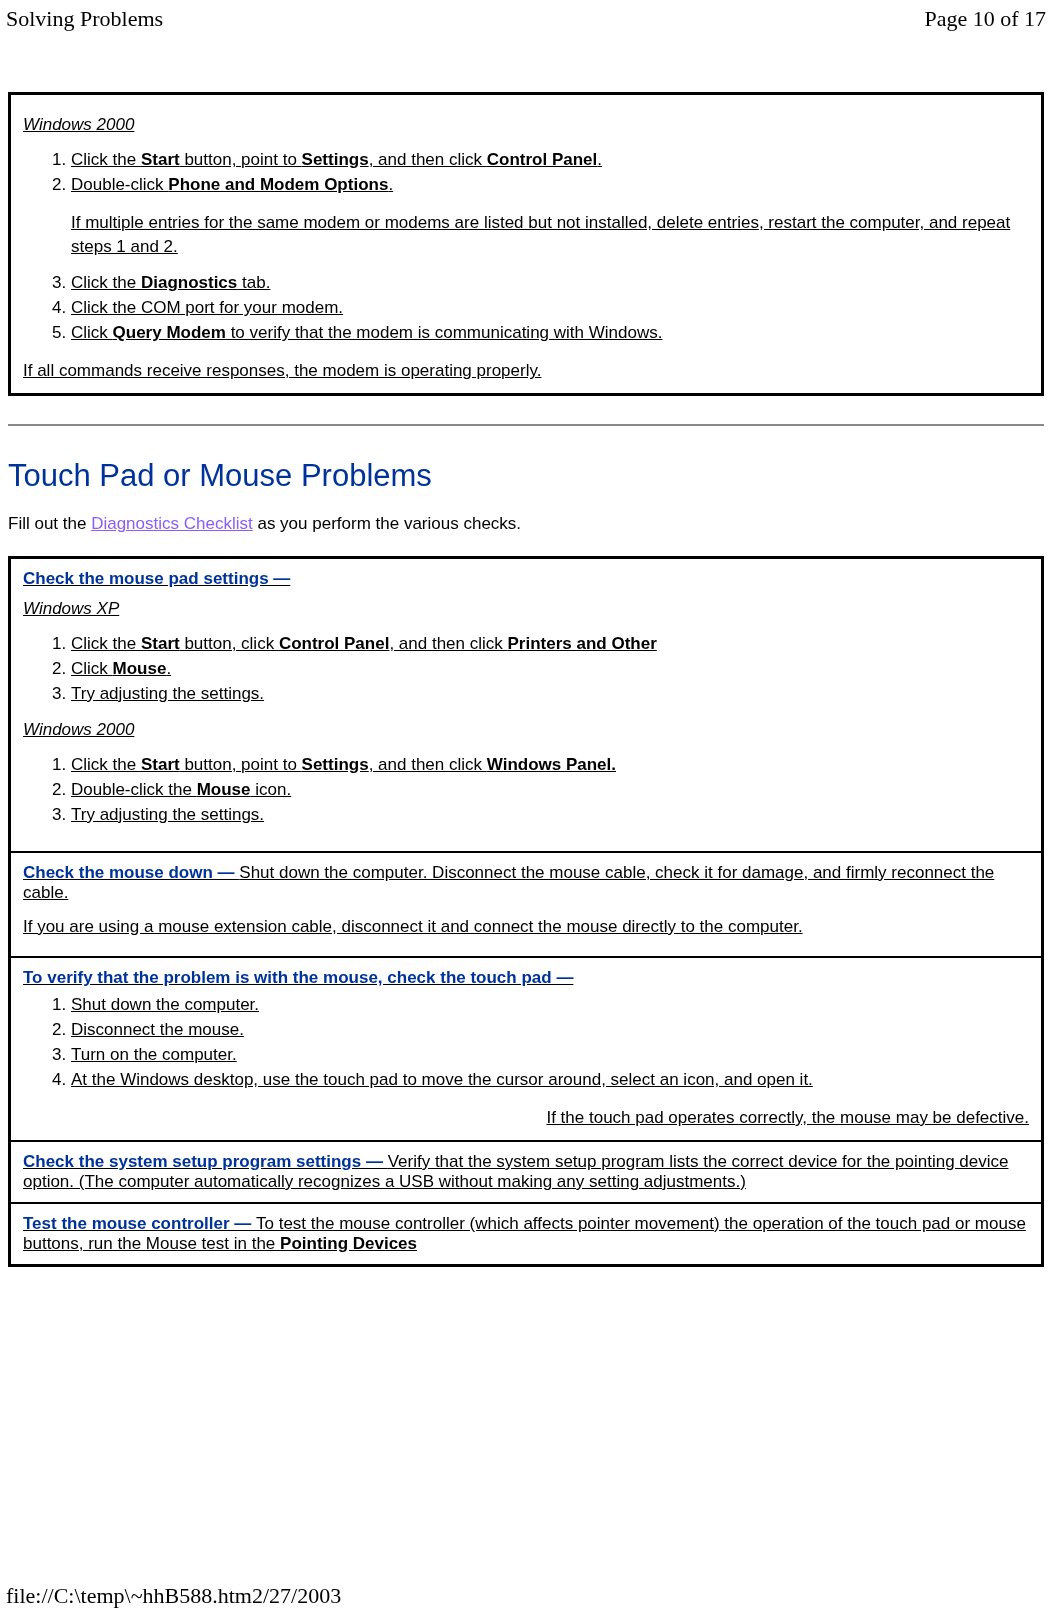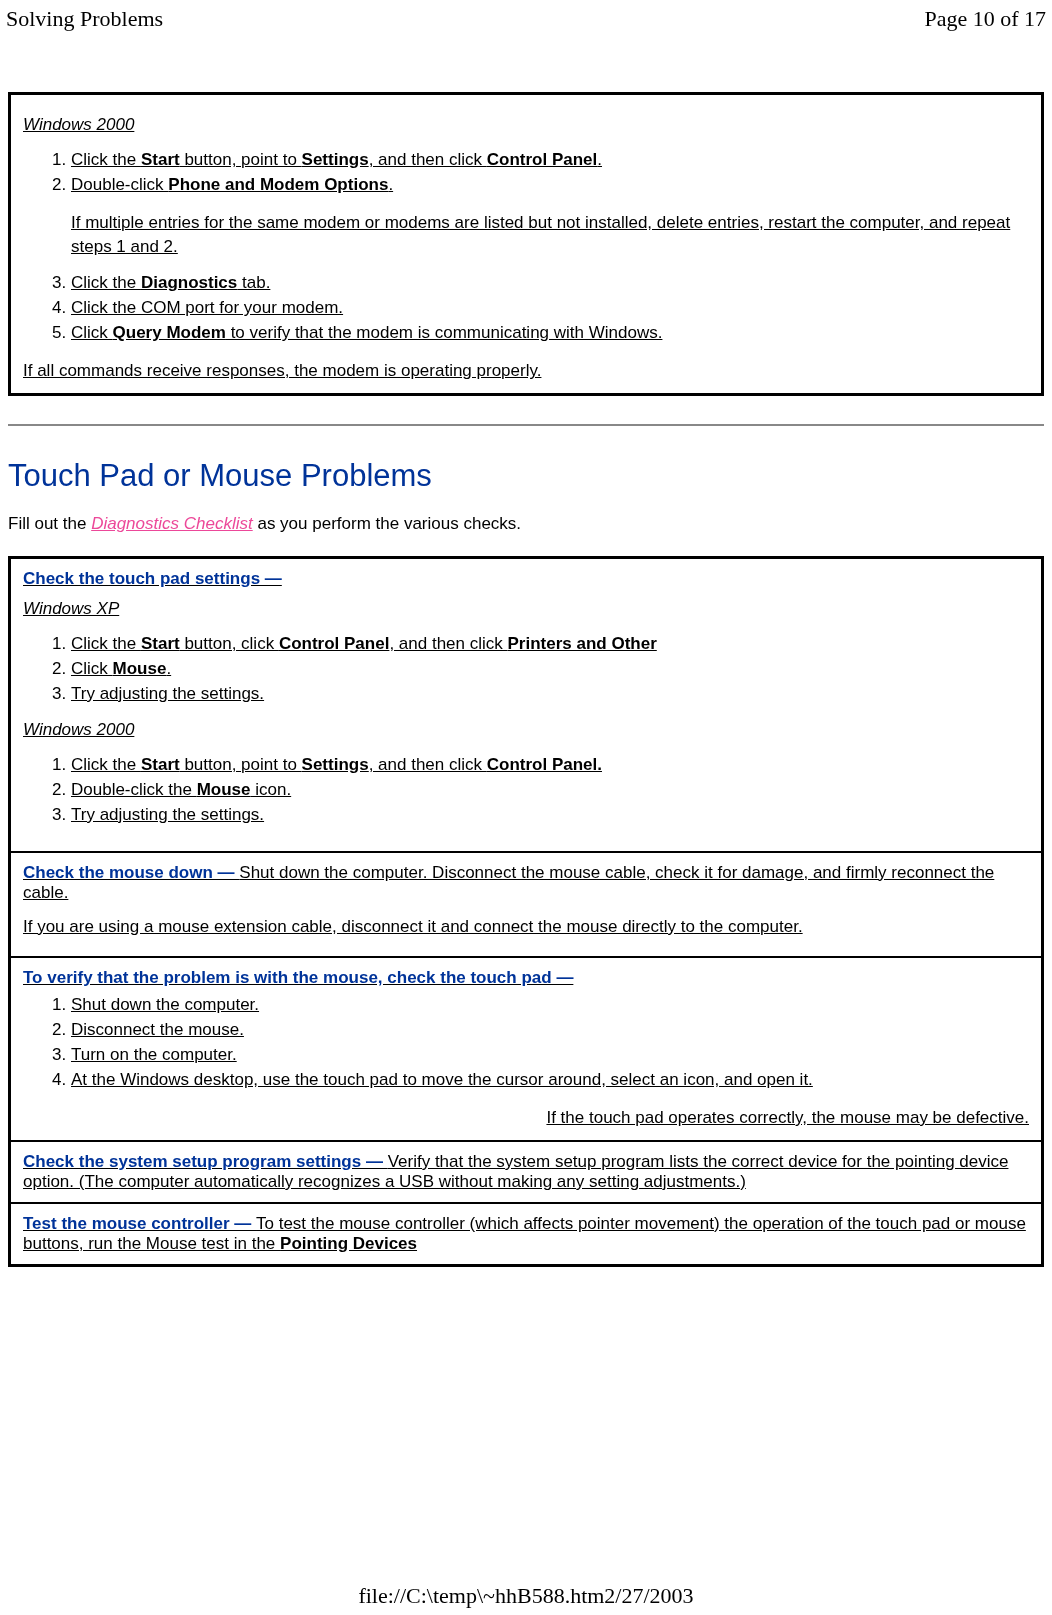--- a/index.html
+++ b/index.html
@@ -66,35 +66,34 @@
       color: #003399;
       font-size: 31px;
       font-weight: normal;
       margin: 32px 0 18px 0;
     }
     .intro-para {
       margin: 0 0 20px 0;
       line-height: 1.4;
     }
     a.link {
-      color: #ec4899;
+      color: #8b5cf6;
       text-decoration: underline;
-      font-style: italic;
     }
     .blue-bold {
       color: #003399;
       font-weight: bold;
     }
     .footer-row {
       position: absolute;
       bottom: 6px;
       left: 6px;
       right: 6px;
       display: flex;
-      justify-content: center;
+      justify-content: flex-start;
       font-family: "Times New Roman", Times, serif;
       font-size: 22px;
     }
     b { font-weight: bold; }
   </style>
 </head>
 <body>
 
 <div class="page">
 
@@ -125,30 +124,30 @@
 
     <h2 class="section">Touch Pad or Mouse Problems</h2>
 
     <div class="intro-para">
       <span>Fill out the </span><a href="#" class="link">Diagnostics Checklist</a><span> as you perform the various checks.</span>
     </div>
 
     <div class="box">
 
       <div class="box-cell">
-        <div class="blue-bold">Check the touch pad settings —</div>
+        <div class="blue-bold">Check the mouse pad settings —</div>
         <div class="os-label">Windows XP</div>
         <ol>
           <li><span>Click the </span><b>Start</b><span> button, click </span><b>Control Panel</b><span>, and then click </span><b>Printers and Other</b></li>
           <li><span>Click </span><b>Mouse</b><span>.</span></li>
           <li>Try adjusting the settings.</li>
         </ol>
         <div class="os-label">Windows 2000</div>
         <ol>
-          <li><span>Click the </span><b>Start</b><span> button, point to </span><b>Settings</b><span>, and then click </span><b>Control Panel.</b></li>
+          <li><span>Click the </span><b>Start</b><span> button, point to </span><b>Settings</b><span>, and then click </span><b>Windows Panel.</b></li>
           <li><span>Double-click the </span><b>Mouse</b><span> icon.</span></li>
           <li>Try adjusting the settings.</li>
         </ol>
       </div>
 
       <div class="box-cell">
         <span class="blue-bold">Check the mouse down — </span><span>Shut down the computer. Disconnect the mouse cable, check it for damage, and firmly reconnect the cable.</span>
         <div class="para">If you are using a mouse extension cable, disconnect it and connect the mouse directly to the computer.</div>
       </div>
 

